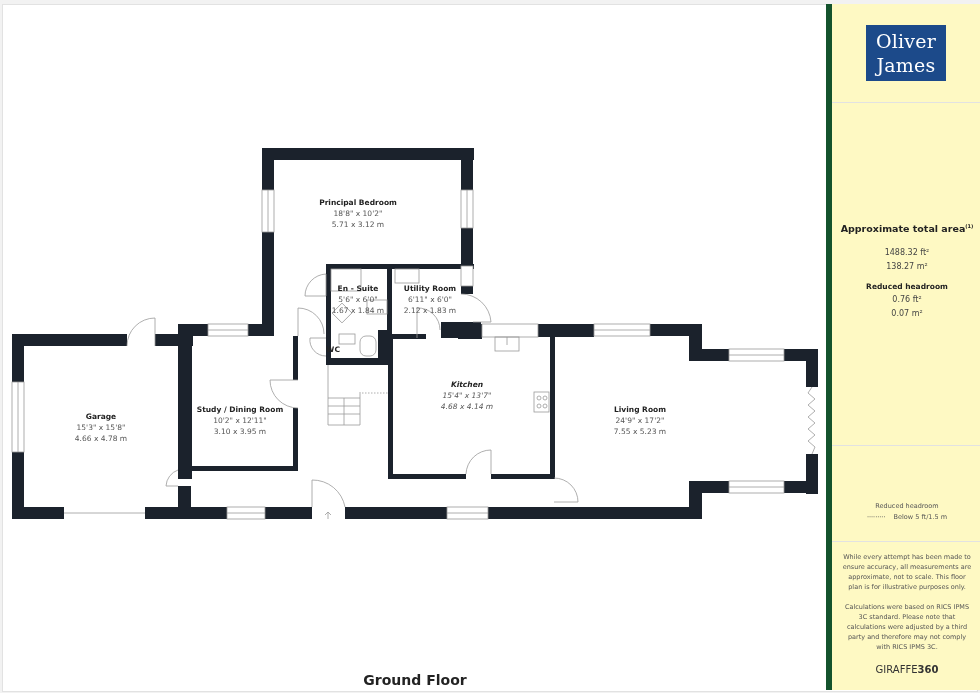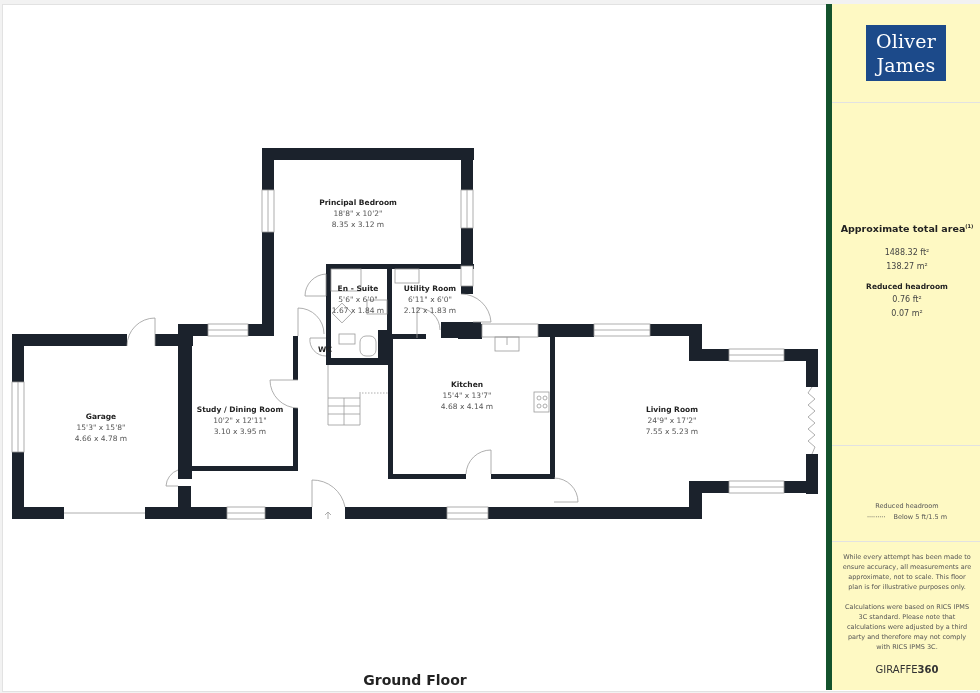--- a/index.html
+++ b/index.html
@@ -147,51 +147,51 @@
 
       <path d="M328 519 L328 512 M325 515 L328 512 L331 515"></path>
 
       <path d="M812 387 L808 393 L815 399 L808 405 L815 411 L808 417 L815 423 L808 429 L815 435 L808 441 L815 447 L812 454"></path>
     </g>
   </svg>
 
   <div class="room-label" style="left:358px; top:197px;">
     <div class="nm">Principal Bedroom</div>
     <div class="dm">18'8" x 10'2"</div>
-    <div class="dm">8.35 x 3.12 m</div>
+    <div class="dm">5.71 x 3.12 m</div>
   </div>
   <div class="room-label" style="left:358px; top:283px;">
     <div class="nm">En - Suite</div>
     <div class="dm">5'6" x 6'0"</div>
     <div class="dm">1.67 x 1.84 m</div>
   </div>
   <div class="room-label" style="left:430px; top:283px;">
     <div class="nm">Utility Room</div>
     <div class="dm">6'11" x 6'0"</div>
     <div class="dm">2.12 x 1.83 m</div>
   </div>
-  <div class="room-label" style="left:325px; top:344px;">
+  <div class="room-label" style="left:333px; top:344px;">
     <div class="nm">WC</div>
   </div>
   <div class="room-label" style="left:101px; top:411px;">
     <div class="nm">Garage</div>
     <div class="dm">15'3" x 15'8"</div>
     <div class="dm">4.66 x 4.78 m</div>
   </div>
   <div class="room-label" style="left:240px; top:404px;">
     <div class="nm">Study / Dining Room</div>
     <div class="dm">10'2" x 12'11"</div>
     <div class="dm">3.10 x 3.95 m</div>
   </div>
-  <div class="room-label" style="left:467px; top:379px;">
+  <div class="room-label" style="left:467px; top:379px;font-style:italic;">
     <div class="nm">Kitchen</div>
     <div class="dm">15'4" x 13'7"</div>
     <div class="dm">4.68 x 4.14 m</div>
   </div>
-  <div class="room-label" style="left:672px; top:404px;">
+  <div class="room-label" style="left:640px; top:404px;">
     <div class="nm">Living Room</div>
     <div class="dm">24'9" x 17'2"</div>
     <div class="dm">7.55 x 5.23 m</div>
   </div>
 
   <div class="floor-name">Ground Floor</div>
 </div>
 
 <div class="sidebar">
   <div class="sec" style="top:0; height:98px;">

